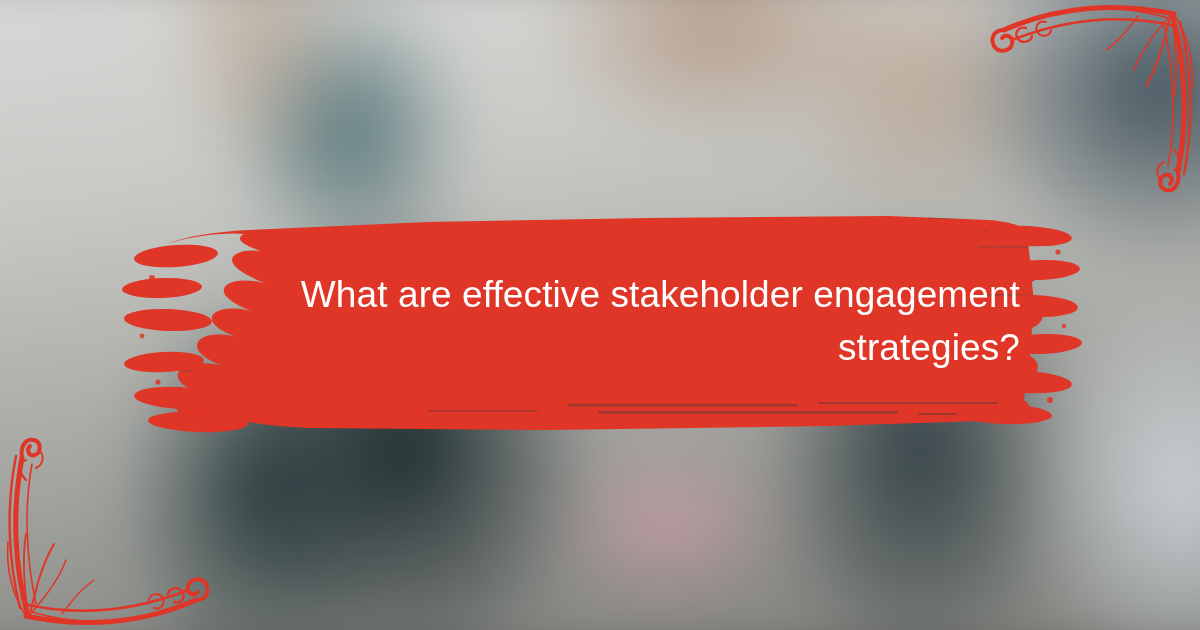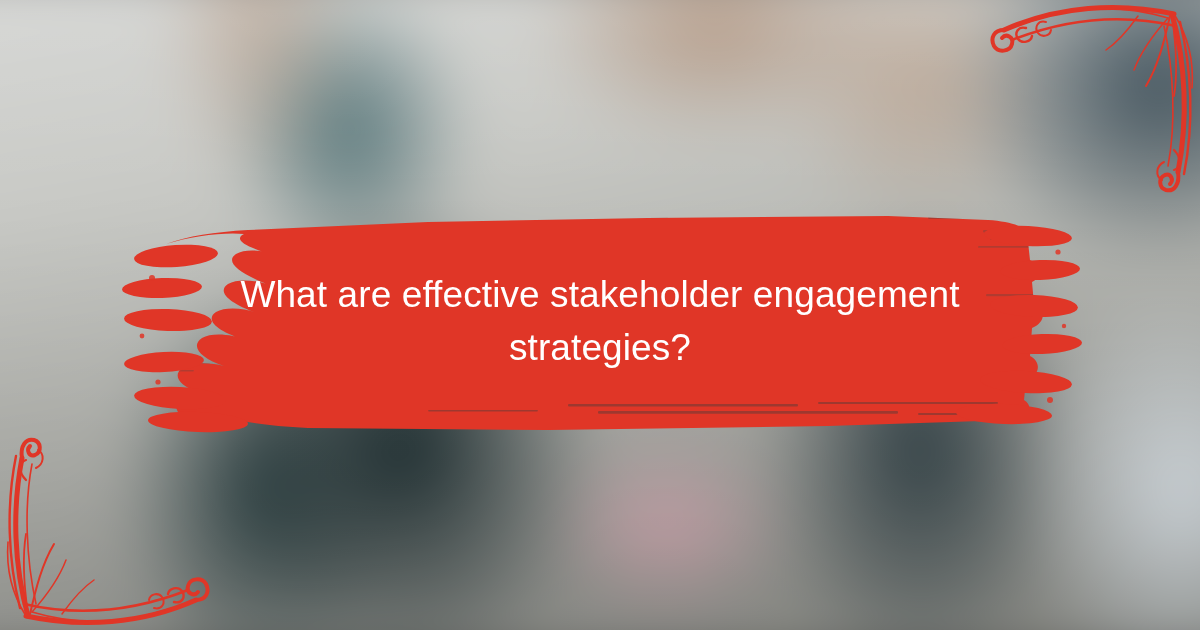--- a/index.html
+++ b/index.html
@@ -59,21 +59,21 @@
     height: 262px;
   }
   .brush-wrap svg { display: block; width: 100%; height: 100%; overflow: visible; }
 
   
   .headline {
     position: absolute;
     left: 180px;
     top: 268px;
     width: 840px;
-    text-align: center;
+    text-align: right;
     color: #ffffff;
     font-size: 37px;
     line-height: 53px;
     font-weight: 400;
     letter-spacing: 0.1px;
     white-space: pre-line;
   }
 
   
   .ornament { position: absolute; }

